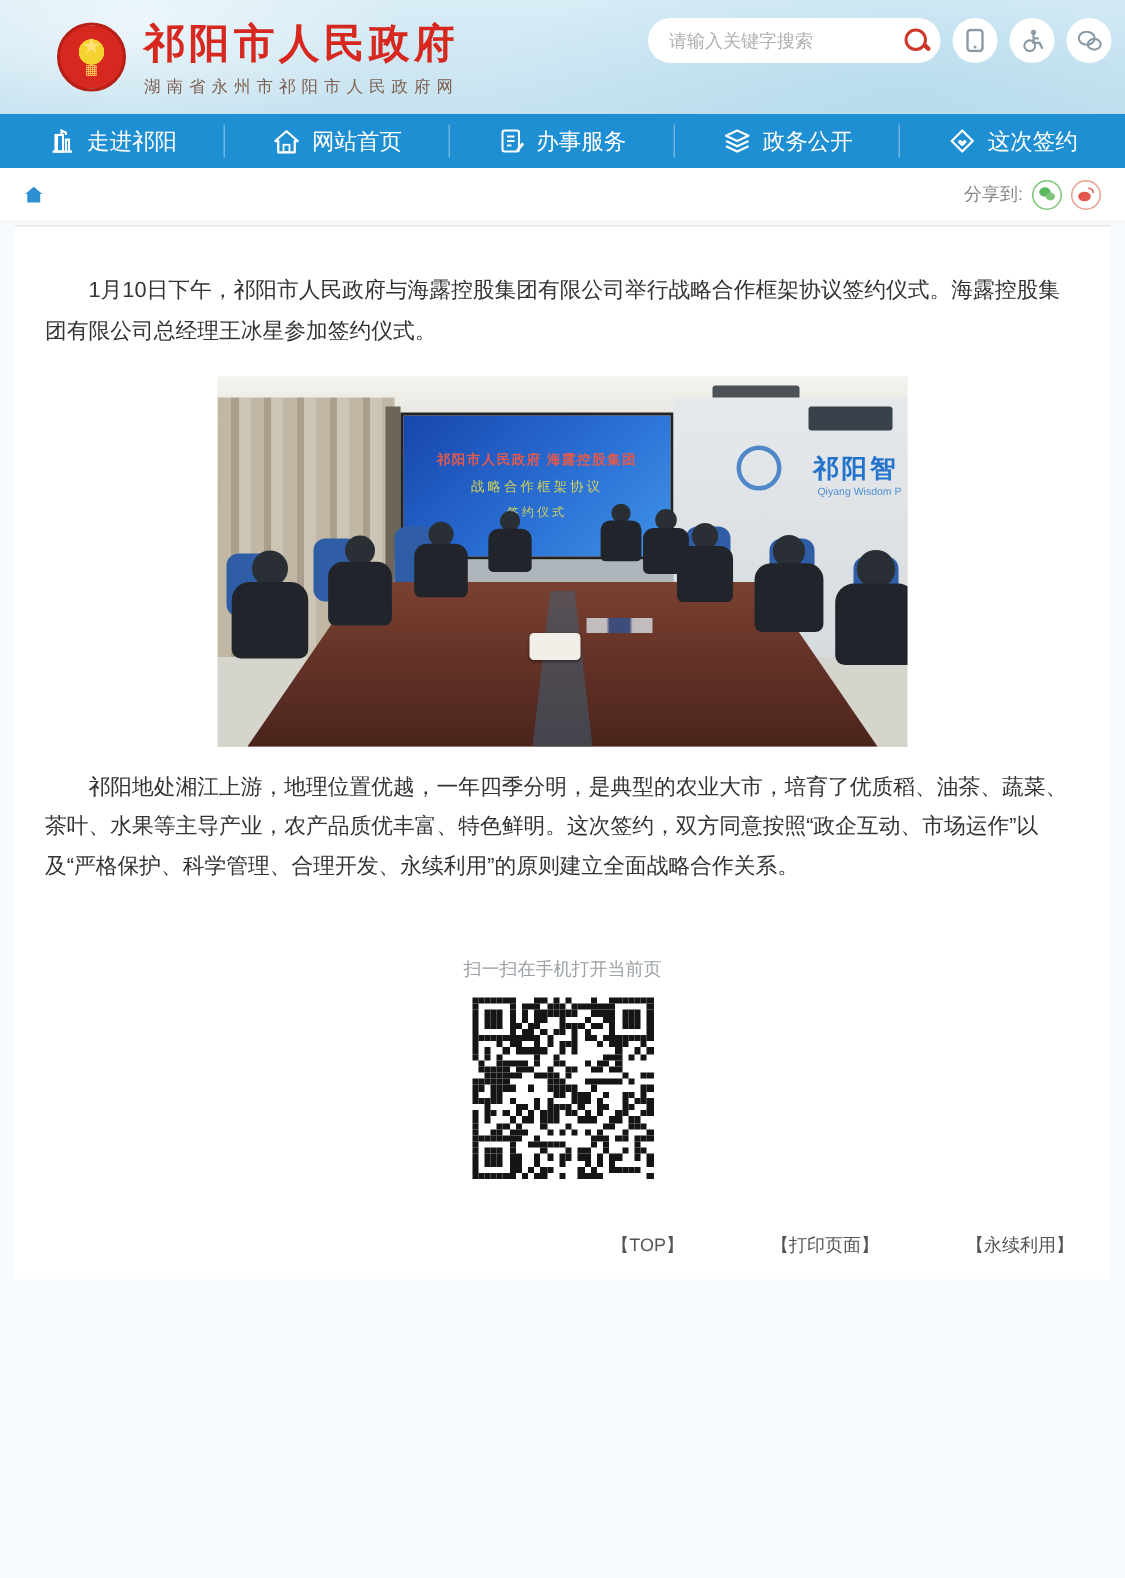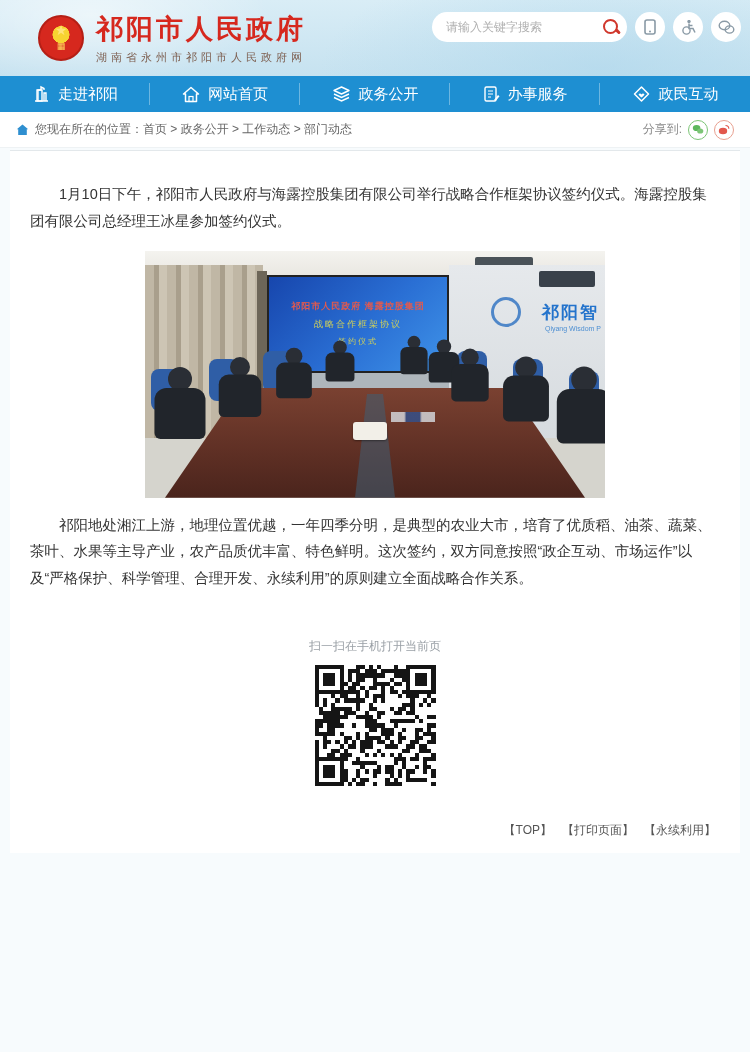--- a/index.html
+++ b/index.html
@@ -92,21 +92,21 @@
   .person .bodyb { width:34px; height:34px; border-radius:8px 8px 4px 4px; background:#21252b; margin-top:-2px; }
   .chair { position:absolute; width:30px; height:42px; border-radius:8px; background:#2f5ea6; }
 
   
   .qr-block { margin-top:46px; text-align:center; }
   .qr-caption { font-size:12px; color:#9aa0a6; margin-bottom:8px; }
   .qr-big { margin:0 auto; background:#fff; padding:2px; }
   .qr-big b, .qr-small b { background:#151515; display:block; width:100%; height:100%; }
 
   .actions { display:flex; justify-content:flex-end; gap:10px; font-size:12px; color:#555; margin-top:34px; padding-right:4px; }
-  .actions span { cursor:pointer; }
+  .actions span { cursor:pointer;margin-left:48px; }
 </style>
 </head>
 <body>
 
 <div class="banner">
   <div class="logo-wrap">
     <div class="emblem">
       <div class="star">★</div>
       <div class="gate">▦</div>
     </div>
@@ -157,51 +157,50 @@
     <span>走进祁阳</span>
   </div>
   <div class="nav-item">
     <svg width="18" height="17" viewBox="0 0 18 17">
         <path d="M9 1.5 1.5 8h2v7.5h11V8h2z" fill="none" stroke="#fff" stroke-width="1.5" stroke-linejoin="round"></path>
         <rect x="7" y="10.5" width="4" height="5" fill="none" stroke="#fff" stroke-width="1.2"></rect>
       </svg>
     <span>网站首页</span>
   </div>
   <div class="nav-item">
+    <svg width="17" height="18" viewBox="0 0 17 18">
+        <rect x="2" y="2" width="11" height="14" rx="1.5" fill="none" stroke="#fff" stroke-width="1.4"></rect>
+        <path d="M5 6h5M5 9h5M5 12h3" stroke="#fff" stroke-width="1.2"></path>
+        <path d="m11 15 4-5 1.5 1.2-4 5z" fill="#fff"></path>
+      </svg>
+    <span>办事服务</span>
+  </div>
+  <div class="nav-item">
     <svg width="19" height="18" viewBox="0 0 19 18">
         <path d="M9.5 2 2 5.5l7.5 3.5L17 5.5z" fill="none" stroke="#fff" stroke-width="1.4" stroke-linejoin="round"></path>
         <path d="M2 9l7.5 3.5L17 9" fill="none" stroke="#fff" stroke-width="1.4"></path>
         <path d="M2 12.5 9.5 16l7.5-3.5" fill="none" stroke="#fff" stroke-width="1.4"></path>
       </svg>
     <span>政务公开</span>
   </div>
   <div class="nav-item">
-    <svg width="17" height="18" viewBox="0 0 17 18">
-        <rect x="2" y="2" width="11" height="14" rx="1.5" fill="none" stroke="#fff" stroke-width="1.4"></rect>
-        <path d="M5 6h5M5 9h5M5 12h3" stroke="#fff" stroke-width="1.2"></path>
-        <path d="m11 15 4-5 1.5 1.2-4 5z" fill="#fff"></path>
-      </svg>
-    <span>办事服务</span>
-  </div>
-  <div class="nav-item">
     <svg width="19" height="18" viewBox="0 0 19 18">
         <path d="M9.5 2 2.5 9l7 7 7-7z" fill="none" stroke="#fff" stroke-width="1.5" stroke-linejoin="round"></path>
         <path d="M6.5 9.5c1-1.5 2-1.5 3 0 1-1.5 2-1.5 3 0-1 1.6-2 2.4-3 3-1-.6-2-1.4-3-3z" fill="#fff"></path>
       </svg>
-    <span>政民互动</span>
+    <span>这次签约</span>
   </div>
 </div>
 
 <div class="crumb-bar">
   <span class="home-ic">
     <svg width="13" height="12" viewBox="0 0 13 12">
         <path d="M6.5 0.5 0.8 5.3h1.4V11h8.6V5.3h1.4z" fill="#2e8fd0"></path>
       </svg>
   </span>
-  <span>您现在所在的位置：首页 &gt; 政务公开 &gt; 工作动态 &gt; 部门动态</span>
   <span class="crumb-right">
     <span>分享到:</span>
     <span class="share-circ share-wechat">
       <svg width="12" height="11" viewBox="0 0 12 11">
           <ellipse cx="4.6" cy="4" rx="3.8" ry="3.1" fill="#5cb85c"></ellipse>
           <ellipse cx="8.2" cy="7" rx="3.1" ry="2.6" fill="#7cc576"></ellipse>
         </svg>
     </span>
     <span class="share-circ share-weibo">
       <svg width="12" height="11" viewBox="0 0 12 11">

